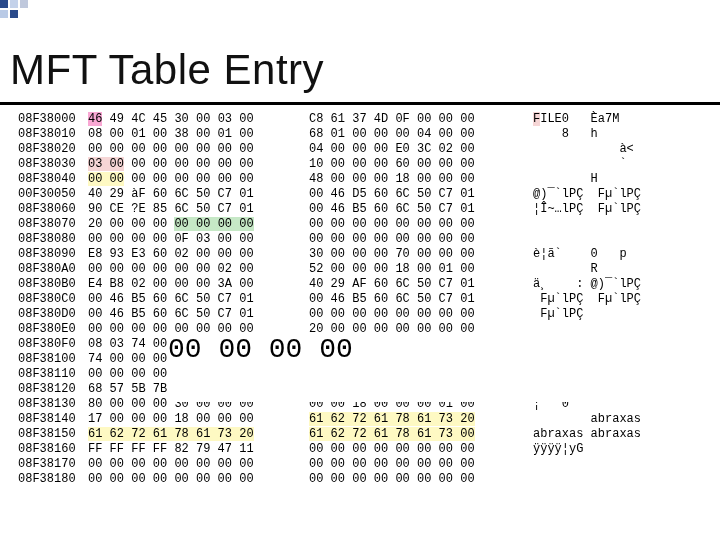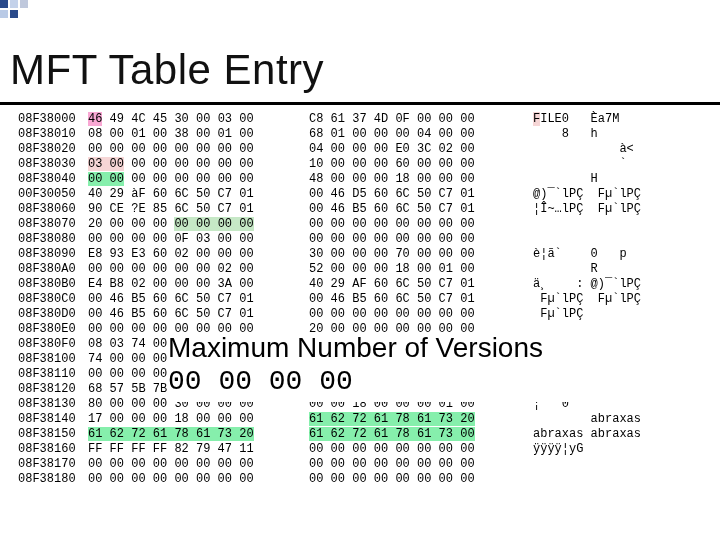--- a/index.html
+++ b/index.html
@@ -48,21 +48,21 @@
     line-height: 15px;
     white-space: pre;
     color: #000;
   }
   .hex-row { display: block; }
   .addr { display: inline-block; width: 70px; }
   .hex1 { display: inline-block; width: 200px; }
   .hex2 { display: inline-block; width: 200px; margin-left: 21px; }
   .asc  { display: inline-block; width: 160px; margin-left: 24px; }
   .hl-pink { background: #f6d6d6; }
-  .hl-yellow { background: #86efac; }
+  .hl-yellow { background: #fef9c3; }
   .hl-blue { background: #f9a8d4; font-family: Liberation Mono, monospace; }
   .hl-green { background: #c6e8c6; }
   .callout {
     position: absolute;
     left: 168px;
     top: 332px;
     width: 540px;
     height: 70px;
     background: #ffffff;
     color: #000;
@@ -89,15 +89,14 @@
 </svg>
 
 <div class="title-wrap">
   <div class="title">MFT Table Entry</div>
 </div>
 <div class="underline"></div>
 
 <div class="hex-area" id="hex-area"><span class="hex-row"><span class="addr">08F38000</span><span class="hex1"><span class="hl-blue">46</span> 49 4C 45 30 00 03 00</span><span class="hex2">C8 61 37 4D 0F 00 00 00</span><span class="asc"><span class="hl-pink">F</span>ILE0   Èa7M</span></span><span class="hex-row"><span class="addr">08F38010</span><span class="hex1">08 00 01 00 38 00 01 00</span><span class="hex2">68 01 00 00 00 04 00 00</span><span class="asc">    8   h</span></span><span class="hex-row"><span class="addr">08F38020</span><span class="hex1">00 00 00 00 00 00 00 00</span><span class="hex2">04 00 00 00 E0 3C 02 00</span><span class="asc">            à&lt;</span></span><span class="hex-row"><span class="addr">08F38030</span><span class="hex1"><span class="hl-pink">03 00</span> 00 00 00 00 00 00</span><span class="hex2">10 00 00 00 60 00 00 00</span><span class="asc">            `</span></span><span class="hex-row"><span class="addr">08F38040</span><span class="hex1"><span class="hl-yellow">00 00</span> 00 00 00 00 00 00</span><span class="hex2">48 00 00 00 18 00 00 00</span><span class="asc">        H</span></span><span class="hex-row"><span class="addr">00F30050</span><span class="hex1">40 29 àF 60 6C 50 C7 01</span><span class="hex2">00 46 D5 60 6C 50 C7 01</span><span class="asc">@)¯`lPÇ  Fµ`lPÇ</span></span><span class="hex-row"><span class="addr">08F38060</span><span class="hex1">90 CE ?E 85 6C 50 C7 01</span><span class="hex2">00 46 B5 60 6C 50 C7 01</span><span class="asc">¦Î~…lPÇ  Fµ`lPÇ</span></span><span class="hex-row"><span class="addr">08F38070</span><span class="hex1">20 00 00 00 <span class="hl-green">00 00 00 00</span></span><span class="hex2">00 00 00 00 00 00 00 00</span><span class="asc"></span></span><span class="hex-row"><span class="addr">08F38080</span><span class="hex1">00 00 00 00 0F 03 00 00</span><span class="hex2">00 00 00 00 00 00 00 00</span><span class="asc"></span></span><span class="hex-row"><span class="addr">08F38090</span><span class="hex1">E8 93 E3 60 02 00 00 00</span><span class="hex2">30 00 00 00 70 00 00 00</span><span class="asc">è¦ã`    0   p</span></span><span class="hex-row"><span class="addr">08F380A0</span><span class="hex1">00 00 00 00 00 00 02 00</span><span class="hex2">52 00 00 00 18 00 01 00</span><span class="asc">        R</span></span><span class="hex-row"><span class="addr">08F380B0</span><span class="hex1">E4 B8 02 00 00 00 3A 00</span><span class="hex2">40 29 AF 60 6C 50 C7 01</span><span class="asc">ä¸    : @)¯`lPÇ</span></span><span class="hex-row"><span class="addr">08F380C0</span><span class="hex1">00 46 B5 60 6C 50 C7 01</span><span class="hex2">00 46 B5 60 6C 50 C7 01</span><span class="asc"> Fµ`lPÇ  Fµ`lPÇ</span></span><span class="hex-row"><span class="addr">08F380D0</span><span class="hex1">00 46 B5 60 6C 50 C7 01</span><span class="hex2">00 00 00 00 00 00 00 00</span><span class="asc"> Fµ`lPÇ</span></span><span class="hex-row"><span class="addr">08F380E0</span><span class="hex1">00 00 00 00 00 00 00 00</span><span class="hex2">20 00 00 00 00 00 00 00</span><span class="asc"></span></span><span class="hex-row"><span class="addr">08F380F0</span><span class="hex1">08 03 74 00 00 00 00 00</span><span class="hex2">00 00 00 00 00 00 00 00</span><span class="asc"></span></span><span class="hex-row"><span class="addr">08F38100</span><span class="hex1">74 00 00 00 00 00 00 00</span><span class="hex2">40 00 00 00 28 00 00 00</span><span class="asc">t       @   (</span></span><span class="hex-row"><span class="addr">08F38110</span><span class="hex1">00 00 00 00 00 00 00 00</span><span class="hex2">00 00 18 00 00 00 00 00</span><span class="asc"></span></span><span class="hex-row"><span class="addr">08F38120</span><span class="hex1">68 57 5B 7B BD 30 BD 65</span><span class="hex2">00 00 46 DD 09 09 3C 00</span><span class="asc">hW[{½»0½e   FÝ &lt;</span></span><span class="hex-row"><span class="addr">08F38130</span><span class="hex1">80 00 00 00 30 00 00 00</span><span class="hex2">00 00 18 00 00 00 01 00</span><span class="asc">¦   0</span></span><span class="hex-row"><span class="addr">08F38140</span><span class="hex1">17 00 00 00 18 00 00 00</span><span class="hex2"><span class="hl-yellow">61 62 72 61 78 61 73 20</span></span><span class="asc">        abraxas</span></span><span class="hex-row"><span class="addr">08F38150</span><span class="hex1"><span class="hl-yellow">61 62 72 61 78 61 73 20</span></span><span class="hex2"><span class="hl-yellow">61 62 72 61 78 61 73 00</span></span><span class="asc">abraxas abraxas</span></span><span class="hex-row"><span class="addr">08F38160</span><span class="hex1">FF FF FF FF 82 79 47 11</span><span class="hex2">00 00 00 00 00 00 00 00</span><span class="asc">ÿÿÿÿ¦yG</span></span><span class="hex-row"><span class="addr">08F38170</span><span class="hex1">00 00 00 00 00 00 00 00</span><span class="hex2">00 00 00 00 00 00 00 00</span><span class="asc"></span></span><span class="hex-row"><span class="addr">08F38180</span><span class="hex1">00 00 00 00 00 00 00 00</span><span class="hex2">00 00 00 00 00 00 00 00</span><span class="asc"></span></span></div>
 
 <div class="callout">
-  <div class="callout-title">Maximum Number of Versions</div>
   <div class="callout-value">00 00 00 00</div>
 </div>
 
 </body></html>

